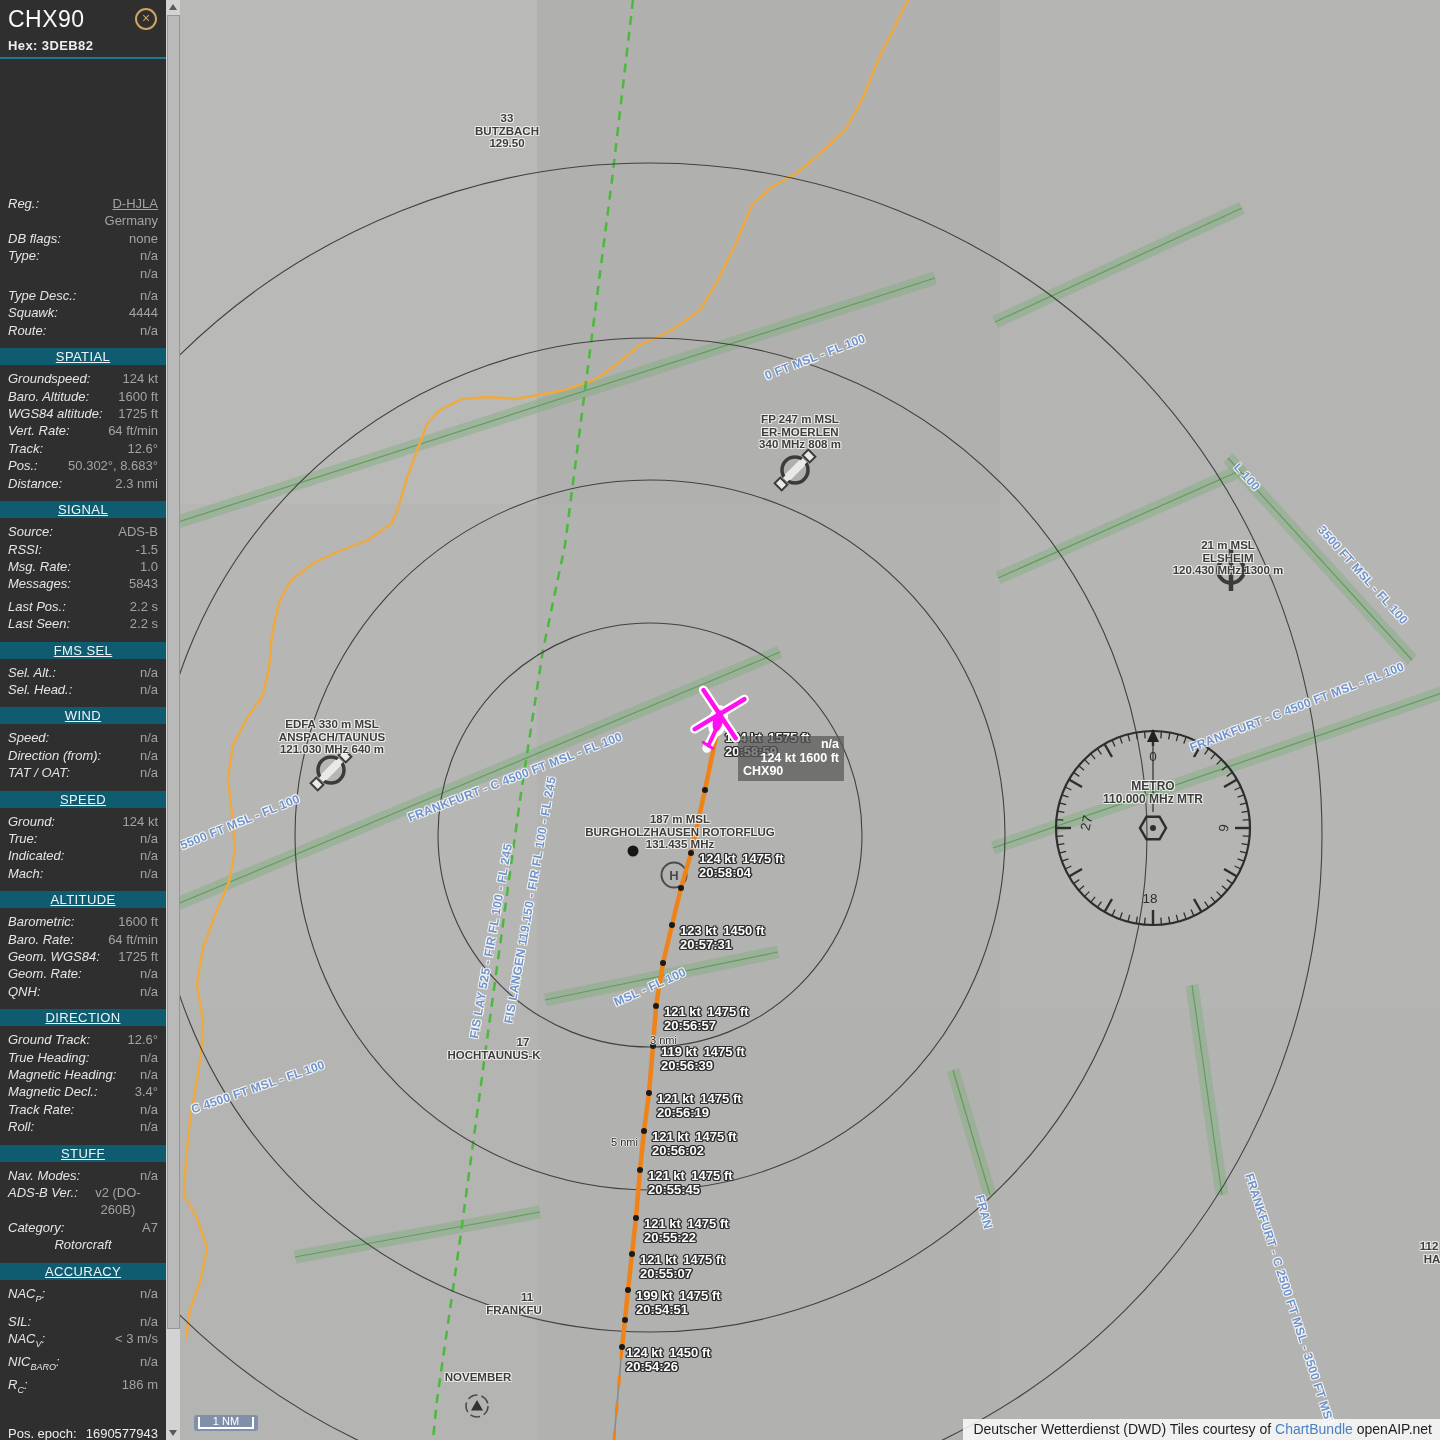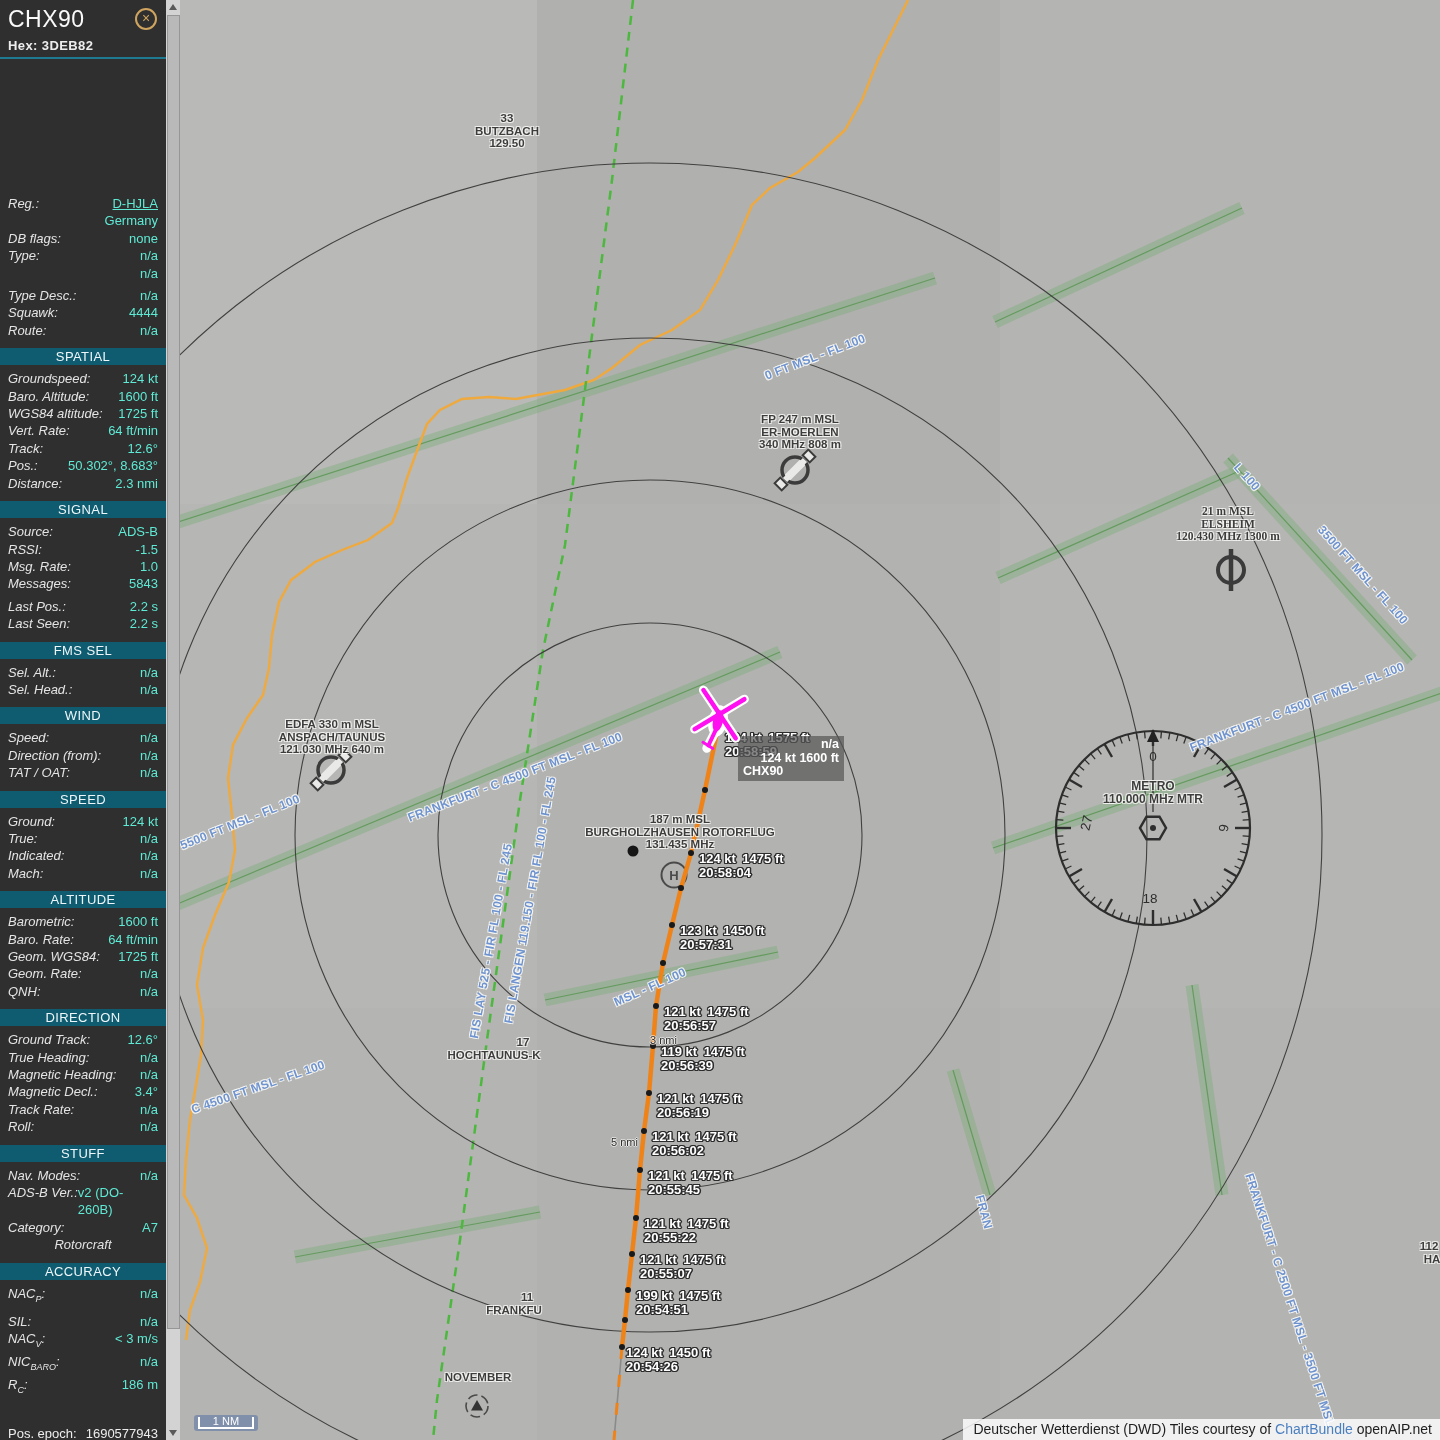--- a/index.html
+++ b/index.html
@@ -9,25 +9,25 @@
     color:#ededed;font-size:13px;z-index:30;}
   .hdr{position:relative;padding:6px 8px 4px 8px;border-bottom:2px solid #1d7a90;}
   .title{font-size:23px;color:#fafafa;letter-spacing:.5px;}
   .hexrow{font-weight:bold;font-size:13px;margin-top:5px;letter-spacing:.4px;}
   .closebtn{position:absolute;right:9px;top:8px;width:18px;height:18px;border:2px solid #cfa45f;
     border-radius:50%;color:#cfa45f;text-align:center;line-height:17px;font-size:14px;cursor:pointer;}
   .photo{height:136px;}
   .row{display:flex;justify-content:space-between;padding:0 8px;line-height:17.4px;}
   .row.gap{margin-top:5px;}
   .row .lbl{color:#e4e4e4;font-style:italic;}
-  .row .val{color:#5eead4;text-align:left;}
+  .row .val{color:#a3a3a3;text-align:center;}
   .row .val.link{text-decoration:underline;cursor:pointer;}
   .row.full{justify-content:center;}
   .sechead{background:#0f5c70;color:#eef6f9;text-align:center;font-size:13px;
-    line-height:17px;margin:9px 0 5px 0;letter-spacing:.4px;}
+    line-height:17px;margin:9px 0 5px 0;letter-spacing:.4px;text-decoration:underline;}
   sub{font-size:9px;}
   .footnote{margin-top:42px;padding:0 6px;text-align:center;color:#dcdcdc;line-height:17px;}
   .epochrow{position:absolute;bottom:-2px;left:0;right:0;display:flex;
     justify-content:space-between;padding:0 8px;line-height:16px;background:#2f2f2f;}
   
   #sb{position:absolute;left:166px;top:0;width:14px;height:1440px;background:#d3d3d3;z-index:31;}
   .sb-arrow{position:absolute;left:0;width:14px;height:14px;}
   .sb-arrow:before{content:"";position:absolute;left:3px;border-left:4px solid transparent;
     border-right:4px solid transparent;}
   .sb-up:before{top:4px;border-bottom:6px solid #5a5a5a;}
@@ -481,21 +481,21 @@
       <div class="sitelbl" style="left: 327px; top: 112px;">
         <div>33</div>
         <div>BUTZBACH</div>
         <div>129.50</div>
       </div>
       <div class="sitelbl" style="left: 620px; top: 413px;">
         <div>FP 247 m MSL</div>
         <div>ER-MOERLEN</div>
         <div>340 MHz 808 m</div>
       </div>
-      <div class="sitelbl" style="left: 1048px; top: 505px; font-family: Liberation Serif, serif;">
+      <div class="sitelbl" style="left: 1048px; top: 539px;">
         <div>21 m MSL</div>
         <div>ELSHEIM</div>
         <div>120.430 MHz 1300 m</div>
       </div>
       <div class="sitelbl" style="left: 152px; top: 710px; margin-top: 8px;">
         <div>EDFA 330 m MSL</div>
         <div>ANSPACH/TAUNUS</div>
         <div>121.030 MHz 640 m</div>
       </div>
       <div class="sitelbl" style="left: 500px; top: 813px;">

